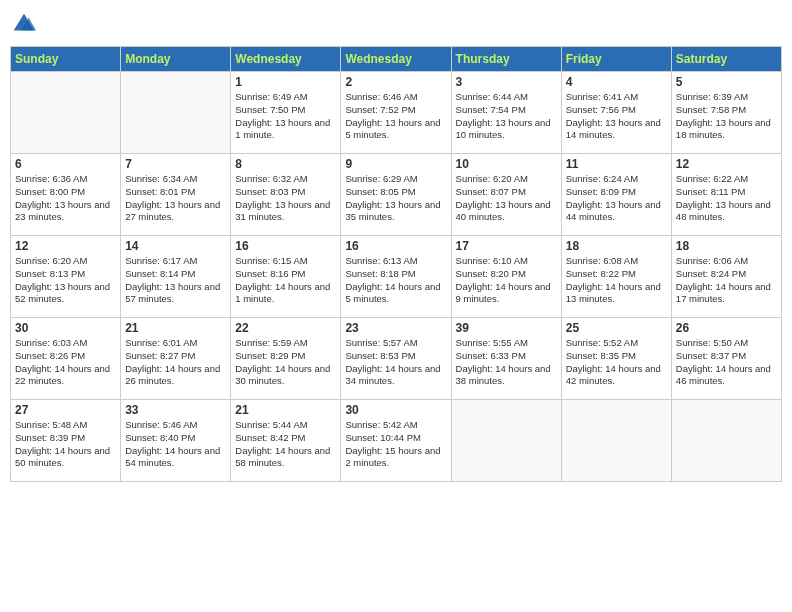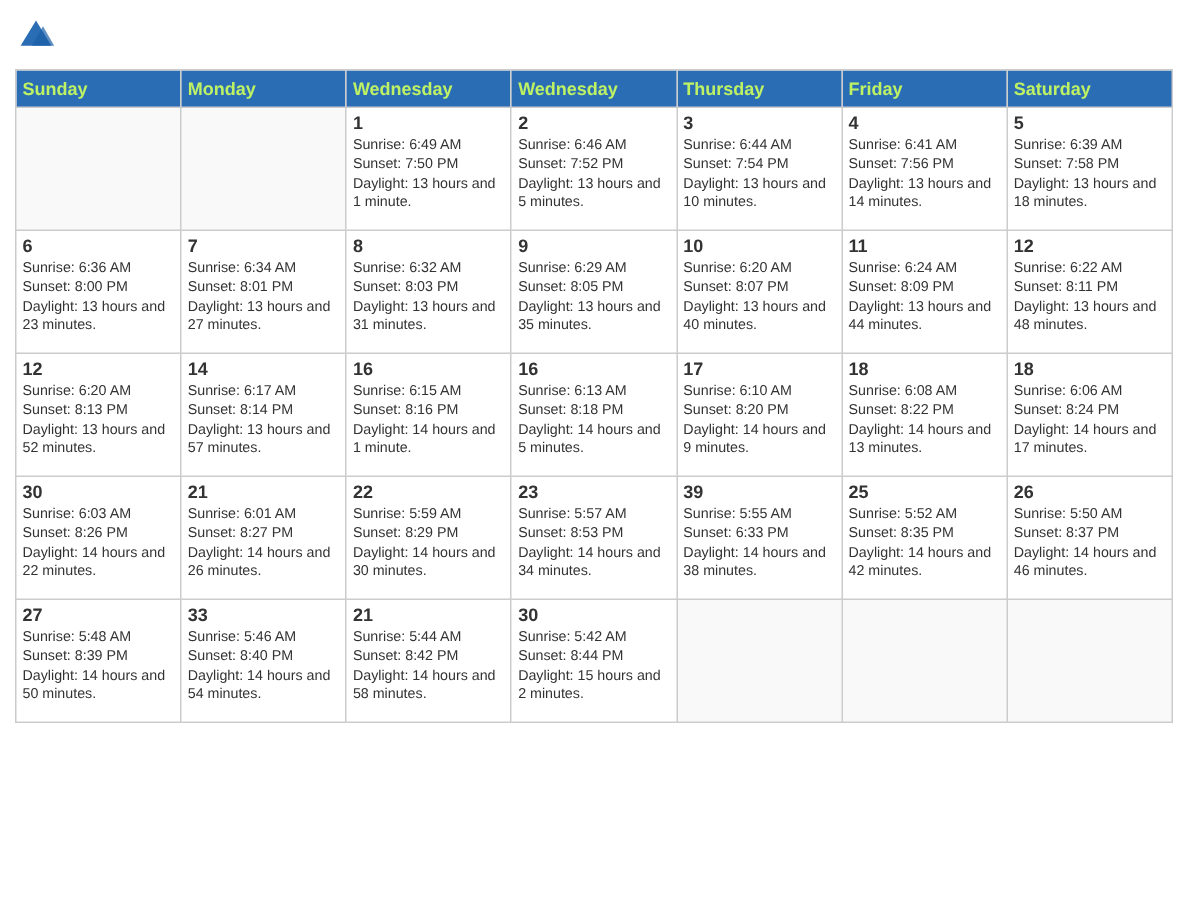--- a/index.html
+++ b/index.html
@@ -311,21 +311,21 @@
           </td>
           <td>
             <span class="day-num">21</span>
             <div class="day-info">Sunrise: 5:44 AM
 Sunset: 8:42 PM
 Daylight: 14 hours and 58 minutes.</div>
           </td>
           <td>
             <span class="day-num">30</span>
             <div class="day-info">Sunrise: 5:42 AM
-Sunset: 8:44 PM
+Sunset: 10:44 PM
 Daylight: 15 hours and 2 minutes.</div>
           </td>
           <td class="empty-cell"></td>
           <td class="empty-cell"></td>
           <td class="empty-cell"></td>
         </tr>
       </tbody>
   </table>
 </div>
 

